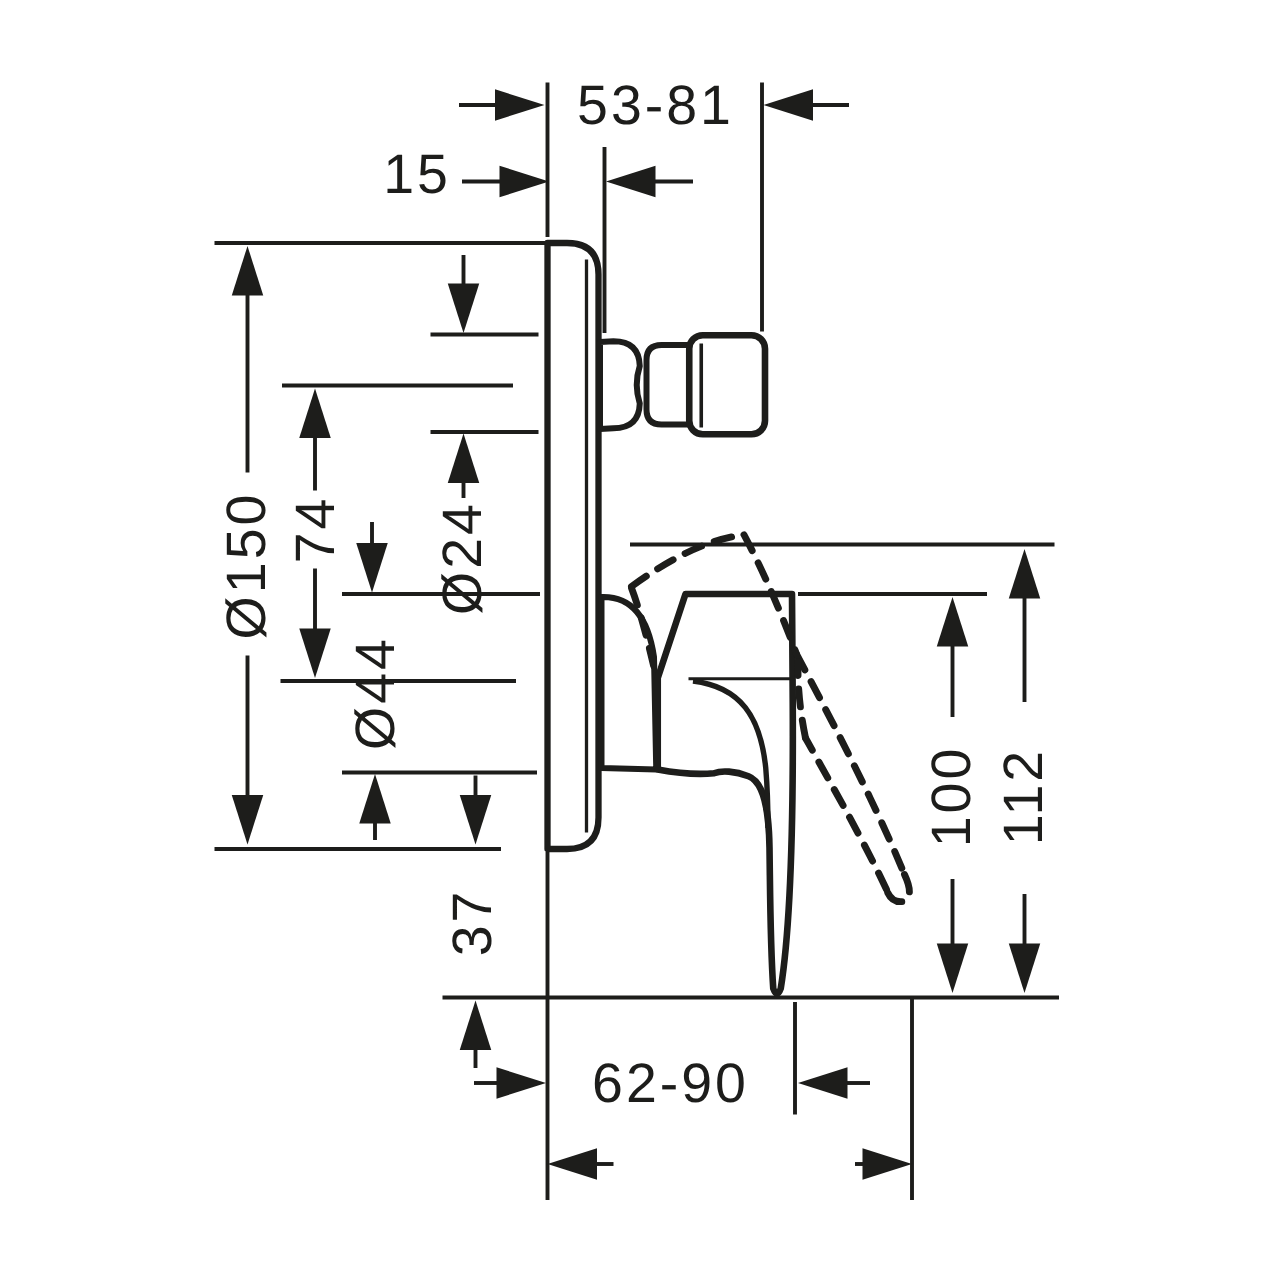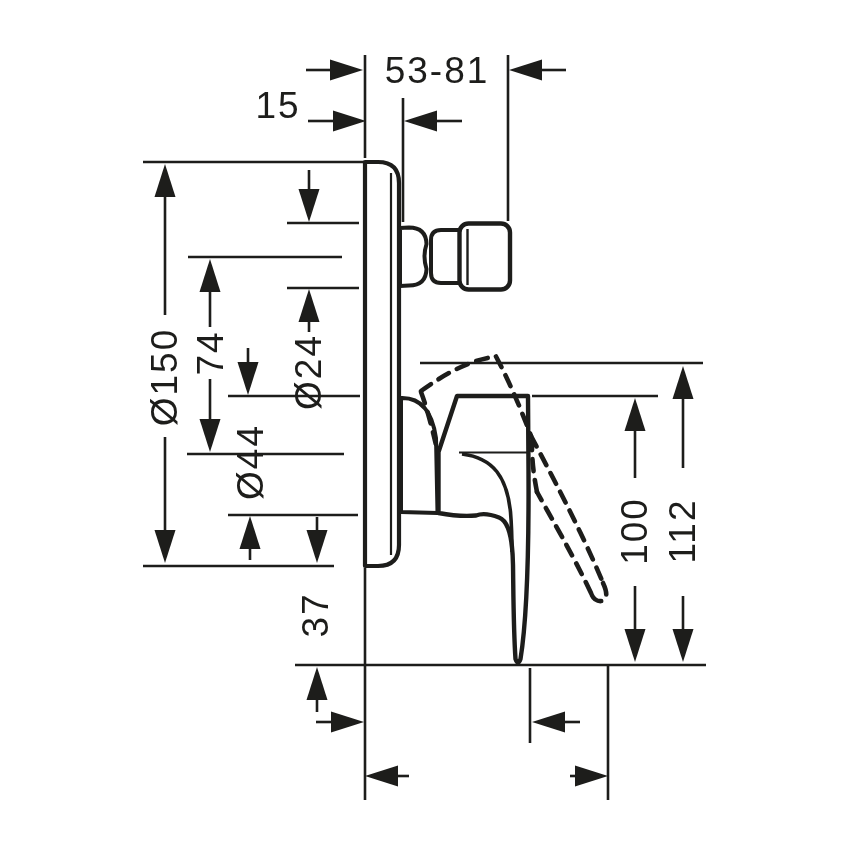--- a/index.html
+++ b/index.html
@@ -151,22 +151,23 @@
       <path d="M 603,583 Q 610,598 602,601 Q 594,602 591,593"></path>
       <path d="M 591,593 C 573,555 553,521 537,492"></path>
       <path d="M 537,492 Q 531.5,465 532,441"></path>
       <path d="M 421,392 C 427,408 432,428 436.5,447"></path>
     </g>
 
   </g>
 </svg>
 
 <span class="dim-label" style="left:437px;top:70px;">53-81</span>
-<span class="dim-label" style="left:278px;top:105px;">15</span>
+<span class="dim-label" style="left:278px;top:116px;">15</span>
 <span class="dim-label rot" style="left:164px;top:377px;">Ø150</span>
 <span class="dim-label rot" style="left:210px;top:353px;">74</span>
 <span class="dim-label rot" style="left:308px;top:372px;">Ø24</span>
 <span class="dim-label rot" style="left:250px;top:462px;">Ø44</span>
 <span class="dim-label rot" style="left:315px;top:615px;">37</span>
 <span class="dim-label rot" style="left:634px;top:531px;">100</span>
 <span class="dim-label rot" style="left:682px;top:531px;">112</span>
+<span class="dim-label" style="left:447px;top:722px;">62-90</span>
 
 </div>
 
 </body></html>

